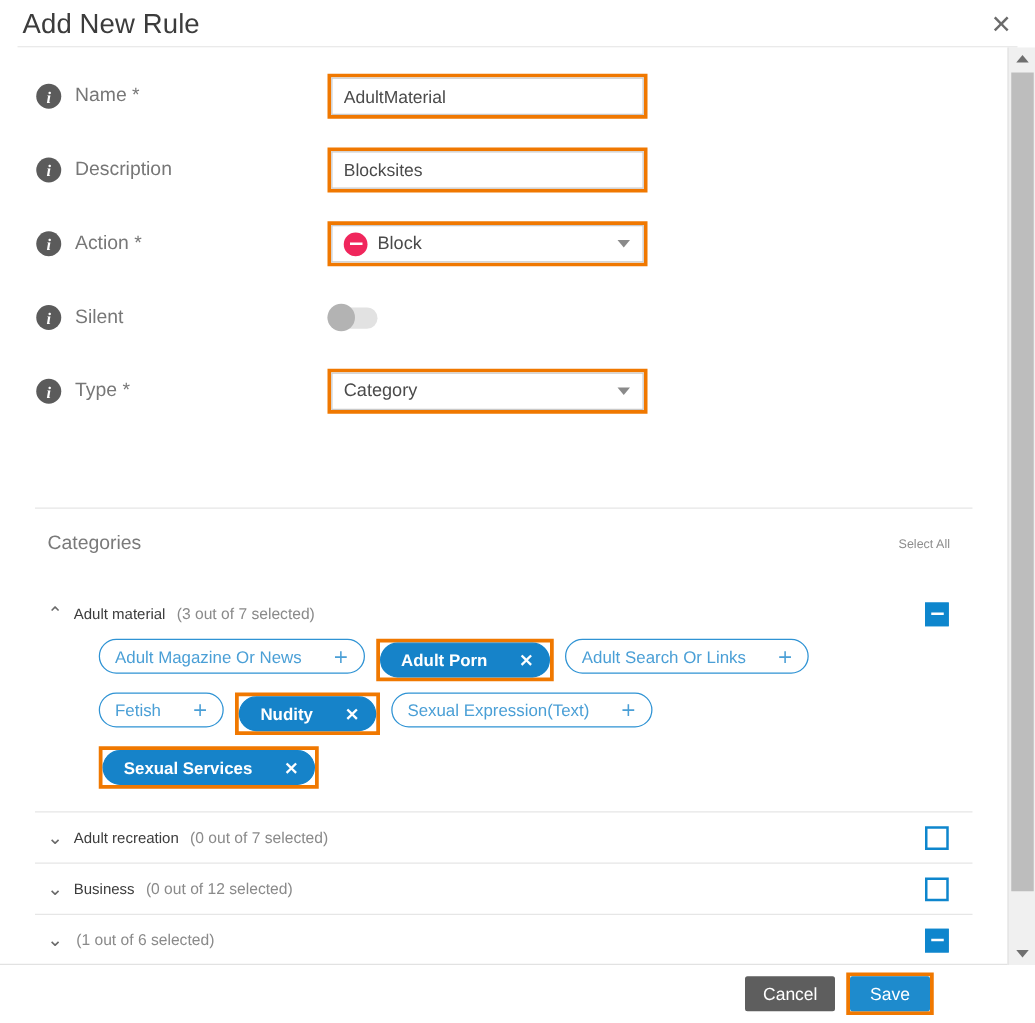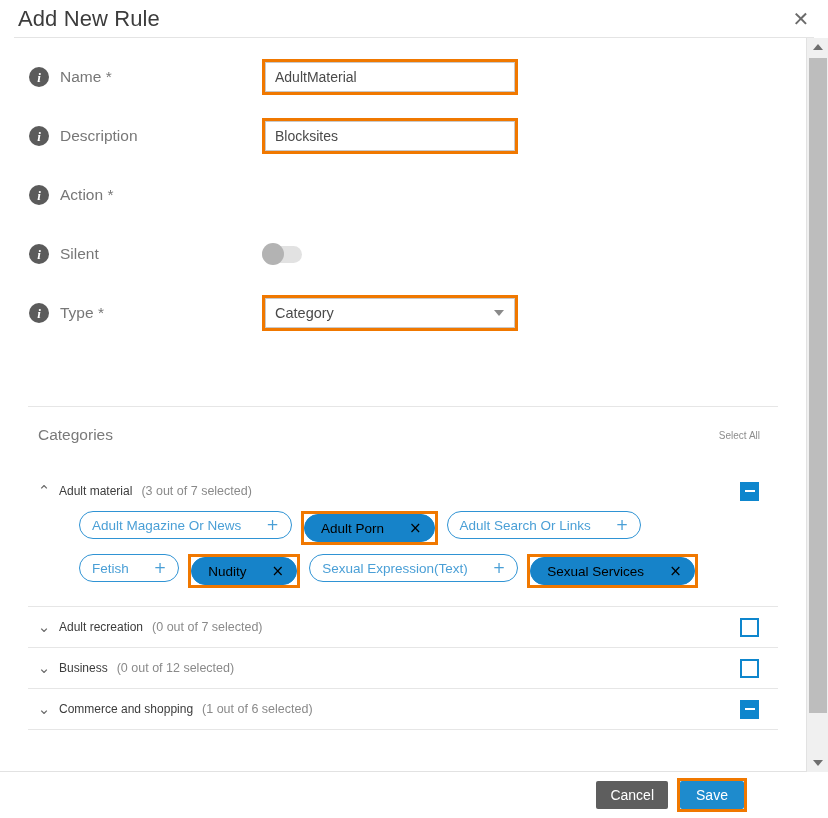--- a/index.html
+++ b/index.html
@@ -286,22 +286,22 @@
   }
   .chip .c-op {
     margin-left: 9px;
     font-size: 15px;
     line-height: 1;
     font-family: "DejaVu Sans", sans-serif;
   }
   .chip.on {
     background: #1683c9;
     border-color: #1683c9;
-    color: #000000;
-    font-weight: normal;
+    color: #ffffff;
+    font-weight: bold;
     padding-left: 16px;
   }
   .chip-hl {
     border: 3px solid #f07800;
     display: inline-flex;
     align-items: center;
     padding: 0;
   }
   .chip-hl .chip { border-radius: 14px; }
 
@@ -410,20 +410,29 @@
       </div>
       <div class="hl">
         <input class="txt-input" type="text" value="Blocksites" style="">
       </div>
     </div>
 
     <div class="form-row" style="top:134px;">
       <div class="lbl-wrap">
         <div class="info-icon">i</div>
         <div class="field-label">Action *</div>
+      </div>
+      <div class="hl">
+        <div class="sel-box under">
+          <span class="block-dot">
+              <i></i>
+            </span>
+          <span class="sel-text">Block</span>
+          <span class="caret"></span>
+        </div>
       </div>
     </div>
 
     <div class="form-row" style="top:193px;">
       <div class="lbl-wrap">
         <div class="info-icon">i</div>
         <div class="field-label">Silent</div>
       </div>
       <div class="toggle">
         <span class="knob"></span>
@@ -513,21 +522,20 @@
             <span class="chev">⌄</span>
             <span class="cat-name">Business</span>
             <span class="cat-count">(0 out of 12 selected)</span>
             <span class="cat-box"></span>
           </div>
           <div style="margin-left: 28px; width: 750px; height: 1px; background: rgb(230, 230, 230);"></div>
         </div>
         <div>
           <div class="cat-row">
             <span class="chev">⌄</span>
-            <span class="cat-name">Commerce and shopping</span>
             <span class="cat-count">(1 out of 6 selected)</span>
             <span class="cat-box partial">
               <i></i>
             </span>
           </div>
           <div style="margin-left: 28px; width: 750px; height: 1px; background: rgb(230, 230, 230);"></div>
         </div>
       </div>
 
   </div>

